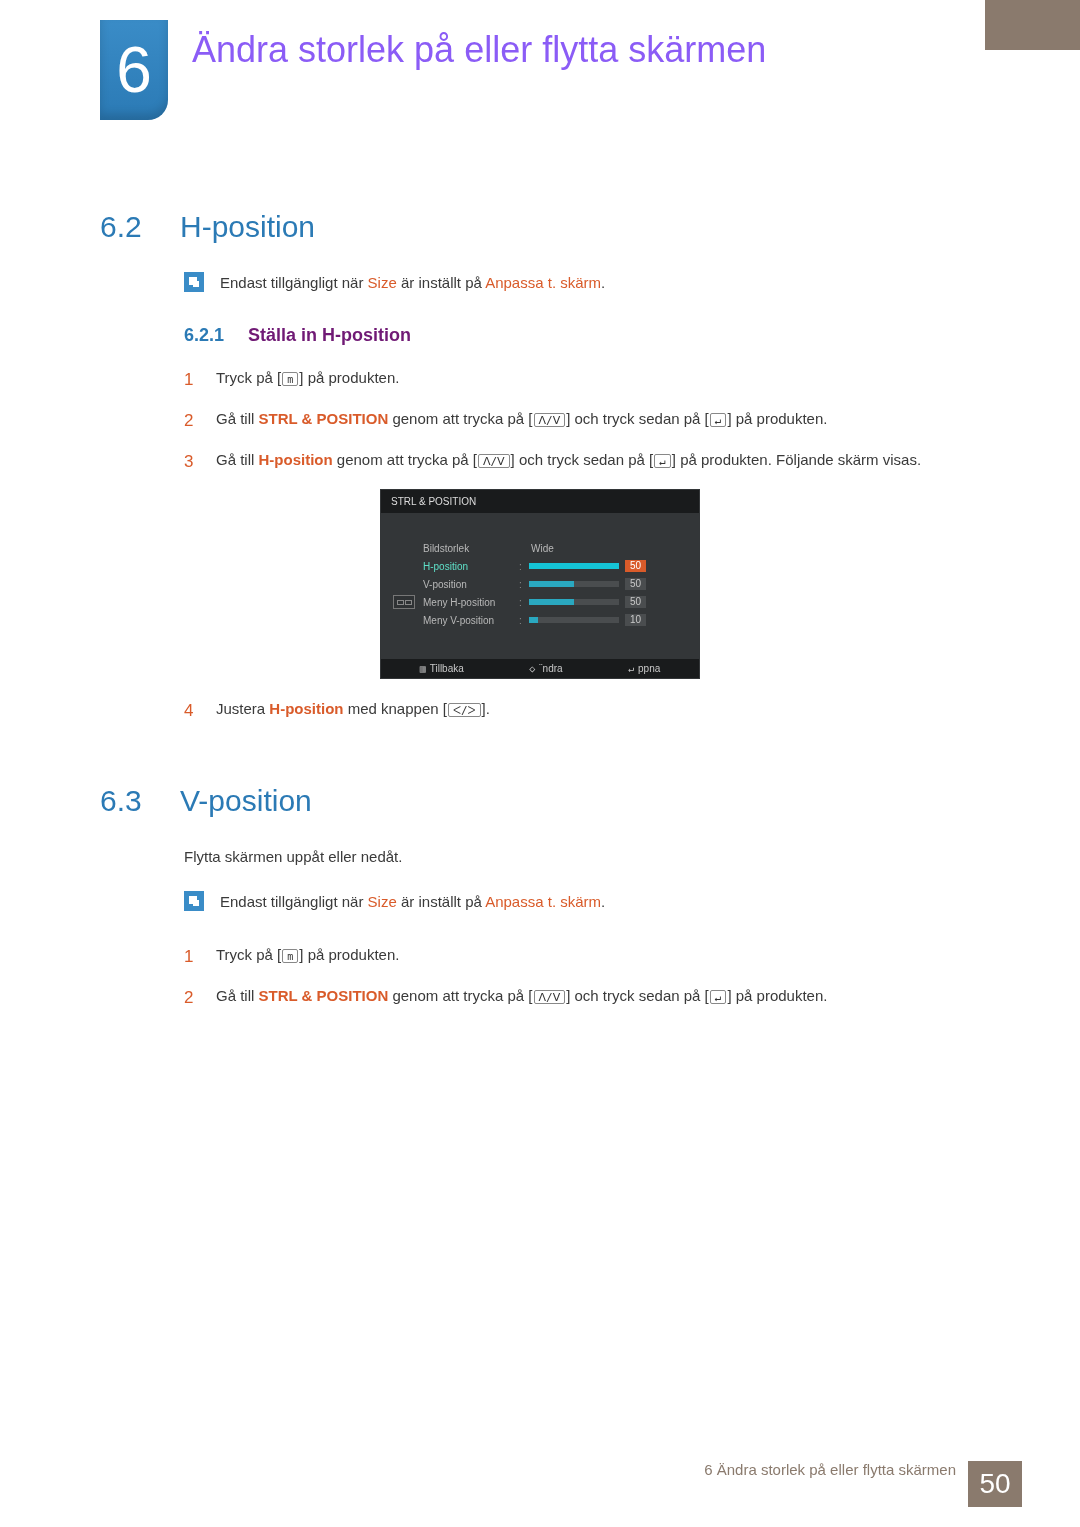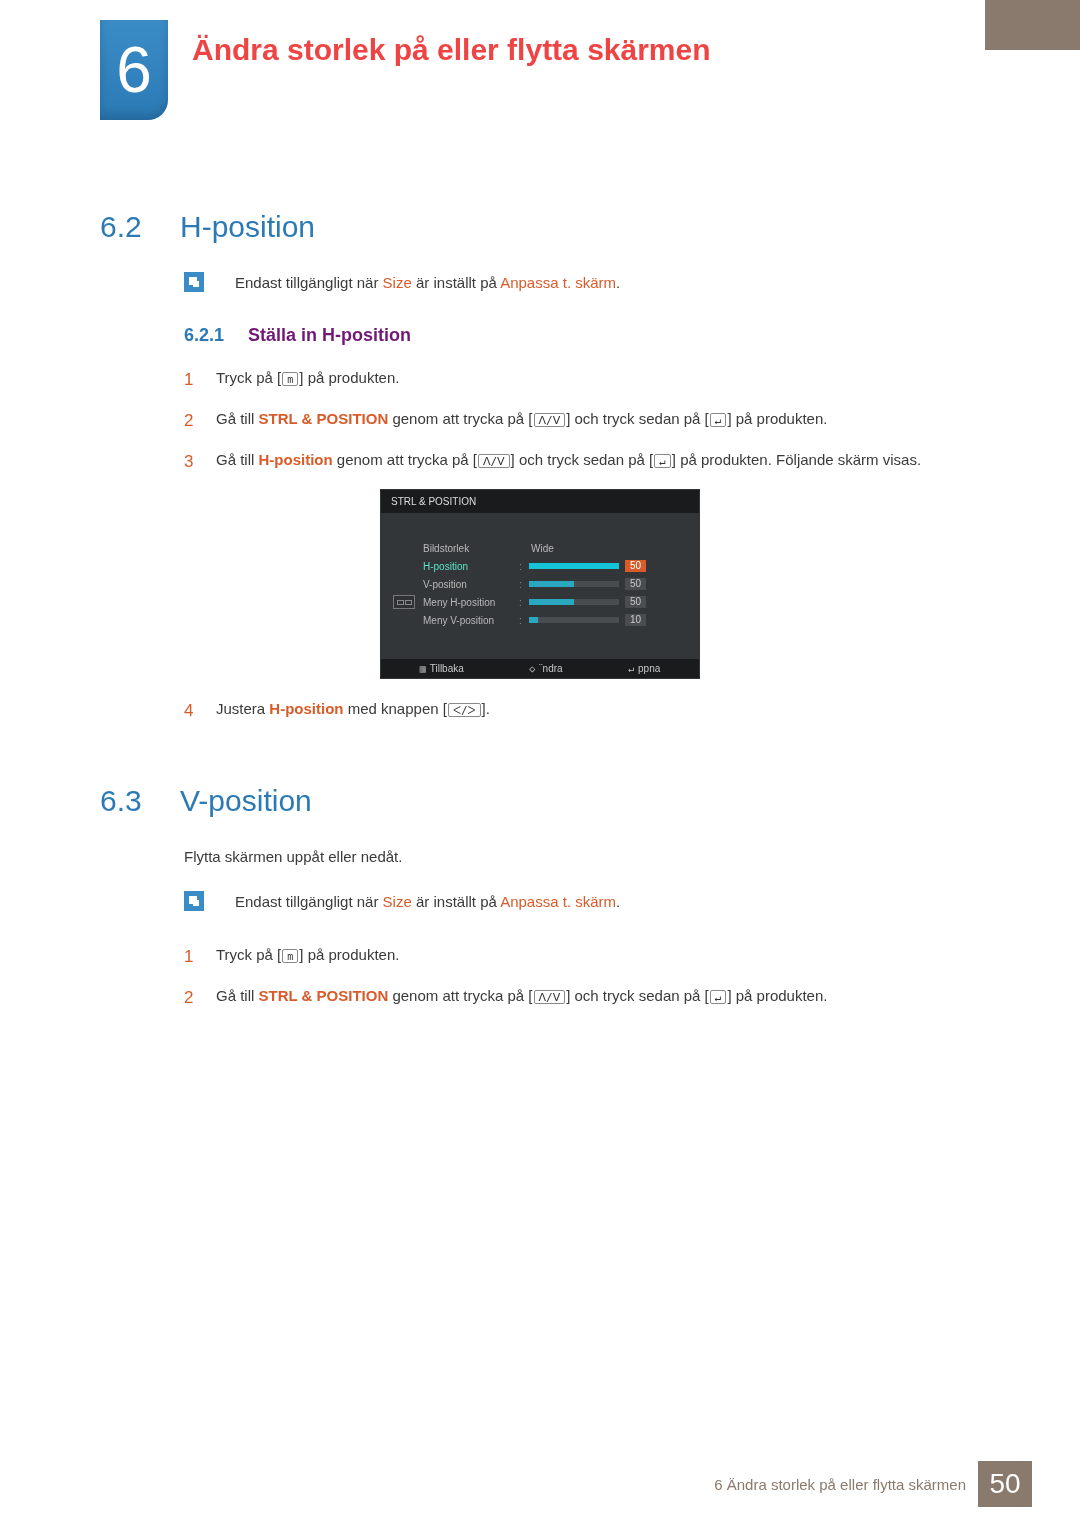--- a/index.html
+++ b/index.html
@@ -31,23 +31,23 @@
     display: flex; align-items: center; justify-content: center;
     box-shadow: inset 0 -6px 10px rgba(0,0,0,0.15);
   }
   .chapter-num {
     color: #fff;
     font-size: 64px;
     font-weight: 300;
     font-family: "Helvetica Neue", Arial, sans-serif;
   }
   .chapter-title {
-    color: #ef4444;
-    font-size: 30px;
-    font-weight: 700;
+    color: #8b5cf6;
+    font-size: 36px;
+    font-weight: 400;
     margin-top: -40px;
   }
 
   .content {
     position: absolute;
     left: 100px; top: 200px;
     width: 880px;
   }
 
   .sec-row {
@@ -57,21 +57,21 @@
     margin-bottom: 28px;
   }
   .sec-num { color: #2b7ab5; font-size: 30px; font-weight: 400; width: 60px; }
   .sec-title { color: #2b7ab5; font-size: 30px; font-weight: 400; }
 
   .indent { margin-left: 84px; }
 
   .para { font-size: 15px; color: #3a3a3a; margin-bottom: 22px; line-height: 1.5; }
 
   .note-row {
-    display: flex; align-items: flex-start; gap: 31px;
+    display: flex; align-items: flex-start; gap: 16px;
     margin-left: 84px; margin-bottom: 30px;
   }
   .note-icon {
     width: 20px; height: 20px;
     background: #3a8cc7;
     position: relative;
     flex-shrink: 0;
   }
   .note-icon::after {
     content: "";
@@ -162,22 +162,22 @@
     display: flex; justify-content: space-around;
     padding: 4px 6px; font-size:10px; color:#c8c8c8;
   }
   .osd-footer span{ display:flex; align-items:center; gap:4px;}
   .osd-fk { font-family: monospace; font-size:10px;}
 
   
   .footer {
     position: absolute;
     left: 0; right: 0; bottom: 20px;
-    display: flex; justify-content: flex-end; align-items: center;
-    padding-right: 8px;
+    display: flex; justify-content: flex-end; 
+    padding-right: 18px;
   }
   .footer-text { color:#8a7a6d; font-size:15px; margin-right:12px;}
   .footer-badge {
     background:#8a7a6d; color:#fff; font-size:28px; font-weight:300;
     width:54px; height:46px; display:flex; align-items:center; justify-content:center;
     margin-right: 40px;
   }
 </style>
 </head>
 <body>

